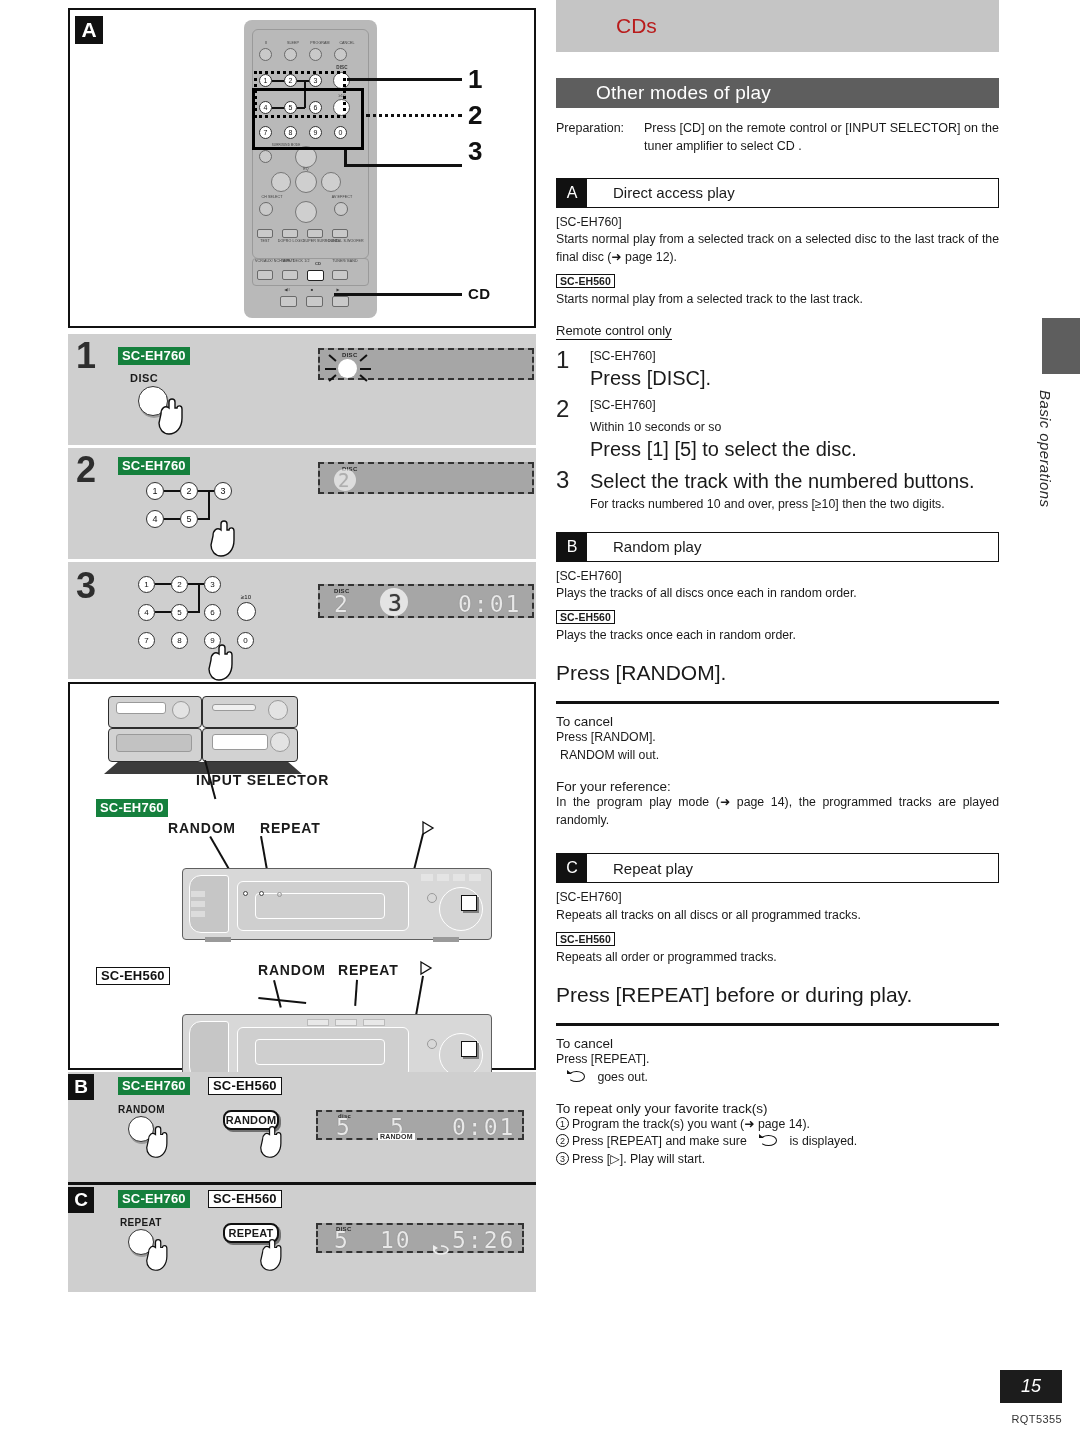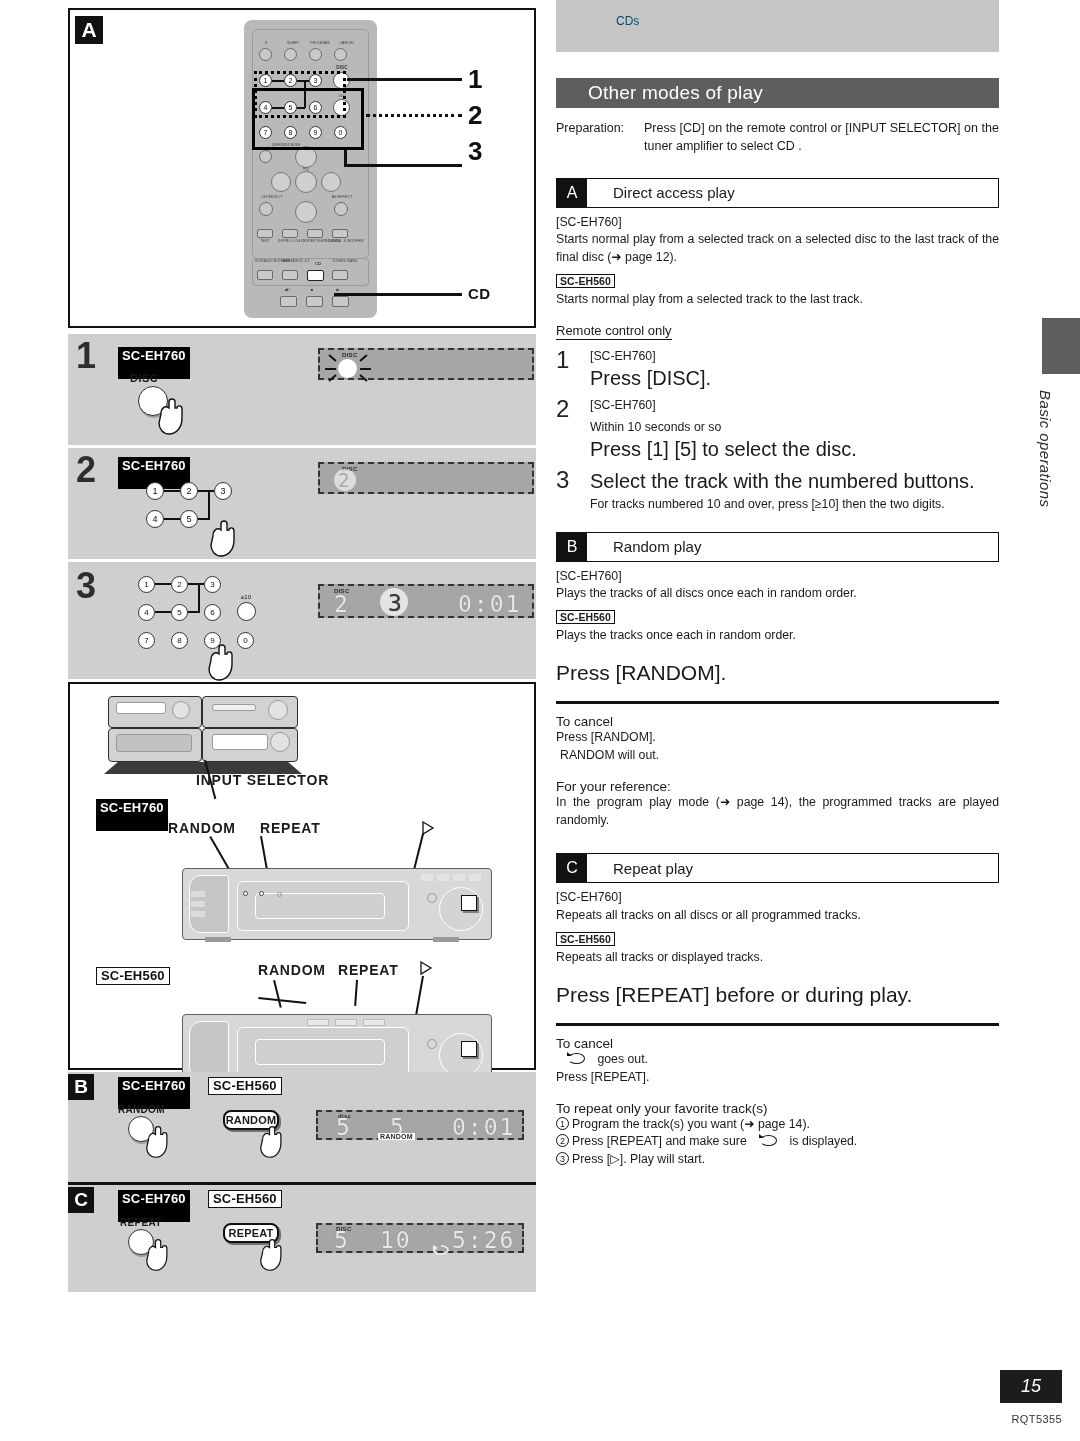--- a/index.html
+++ b/index.html
@@ -79,22 +79,22 @@
     position: relative; background: #cfcfcf; height: 114px;
     border-bottom: 3px solid #fff;
   }
   .step.tall { height: 120px; }
   .step-num {
     position: absolute; left: 8px; top: 4px;
     font-size: 36px; font-weight: bold; color: #2e2e2e;
     font-family: "Liberation Sans", sans-serif; line-height: 1;
   }
   .tag-inv {
-    display: inline-block; background: #000000; color: #fff;
-    font-weight: bold; font-size: 13px; padding: 1px 4px 16px 4px;
+    display: inline-block; background: #15803d; color: #fff;
+    font-weight: bold; font-size: 13px; padding: 1px 4px 2px 4px;
     letter-spacing: .2px; white-space: nowrap; text-align: center;
   }
   .tag-out {
     display: inline-block; background: #fff; color: #111; border: 1.5px solid #111;
     font-weight: bold; font-size: 13px; padding: 0px 4px 1px 4px;
     letter-spacing: .2px; white-space: nowrap;
   }
 
   .disc-lbl { position: absolute; font-size: 11px; font-weight: bold; letter-spacing: .5px; }
 
@@ -161,27 +161,27 @@
   }
 
   
   .right-col { position: absolute; left: 556px; top: 0px; width: 443px; }
 
   .cds-band {
     background: #c5c5c5; height: 52px; position: relative;
   }
   .cds-band span {
     position: absolute; left: 60px; top: 14px;
-    font-size: 12px; color: #0c4a6e;
+    font-size: 21px; color: #b91c1c;
   }
   .sec-band {
     background: #5e5e5e; height: 30px; position: relative; margin-top: 26px;
   }
   .sec-band span {
-    position: absolute; left: 32px; top: 4px;
+    position: absolute; left: 40px; top: 4px;
     color: #fff; font-size: 19px; letter-spacing: .2px;
   }
 
   .prep { display: flex; margin-top: 12px; font-size: 12.5px; line-height: 1.42; }
   .prep-label { width: 88px; flex: 0 0 88px; }
   .prep-body { flex: 1; text-align: justify; }
 
   .sub-head {
     margin-top: 22px; border: 1.5px solid #111; height: 30px;
     display: flex; align-items: stretch;
@@ -657,31 +657,31 @@
     <div class="mini-b just">In the program play mode (➜ page 14), the programmed tracks are played randomly.</div>
 
     
     <div class="sub-head" style="margin-top:24px;">
       <div class="ltr">C</div>
       <div class="txt">Repeat play</div>
     </div>
     <div class="body-txt">[SC-EH760]</div>
     <div class="body-txt" style="margin-top:0;">Repeats all tracks on all discs or all programmed tracks.</div>
     <div style="margin-top:4px;"><span class="tag-box">SC-EH560</span></div>
-    <div class="body-txt" style="margin-top:2px;">Repeats all tracks or displayed tracks.</div>
+    <div class="body-txt" style="margin-top:2px;">Repeats all order or programmed tracks.</div>
 
     <div class="press-big">Press [REPEAT] before or during play.</div>
     <div class="rule"></div>
 
     <div class="mini-h">To cancel</div>
+    <div class="mini-b">Press [REPEAT].</div>
     <div class="mini-b" style="padding-left:10px;">
       <span class="repeat-ico"></span>
       <span style="margin-left:8px;">goes out.</span>
     </div>
-    <div class="mini-b">Press [REPEAT].</div>
 
     <div class="mini-h" style="margin-top:14px;">To repeat only your favorite track(s)</div>
     <div class="mini-b">
       <span class="circnum">1</span><span>Program the track(s) you want (➜ page 14).</span>
     </div>
     <div class="mini-b">
       <span class="circnum">2</span><span>Press [REPEAT] and make sure</span>
       <span class="repeat-ico" style="margin:0 8px;"></span>
       <span>is displayed.</span>
     </div>

